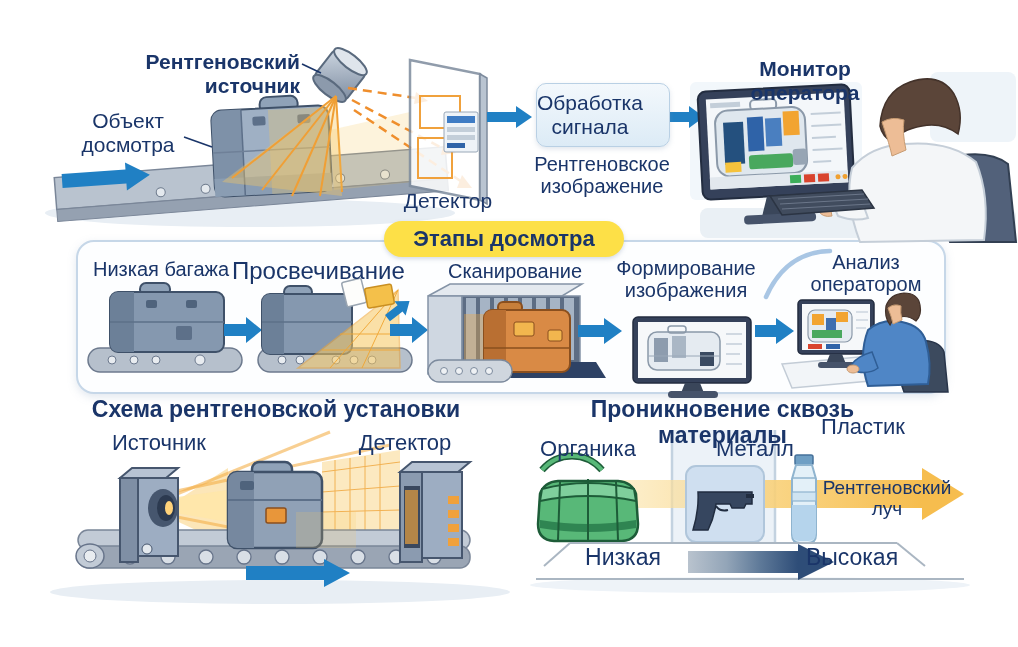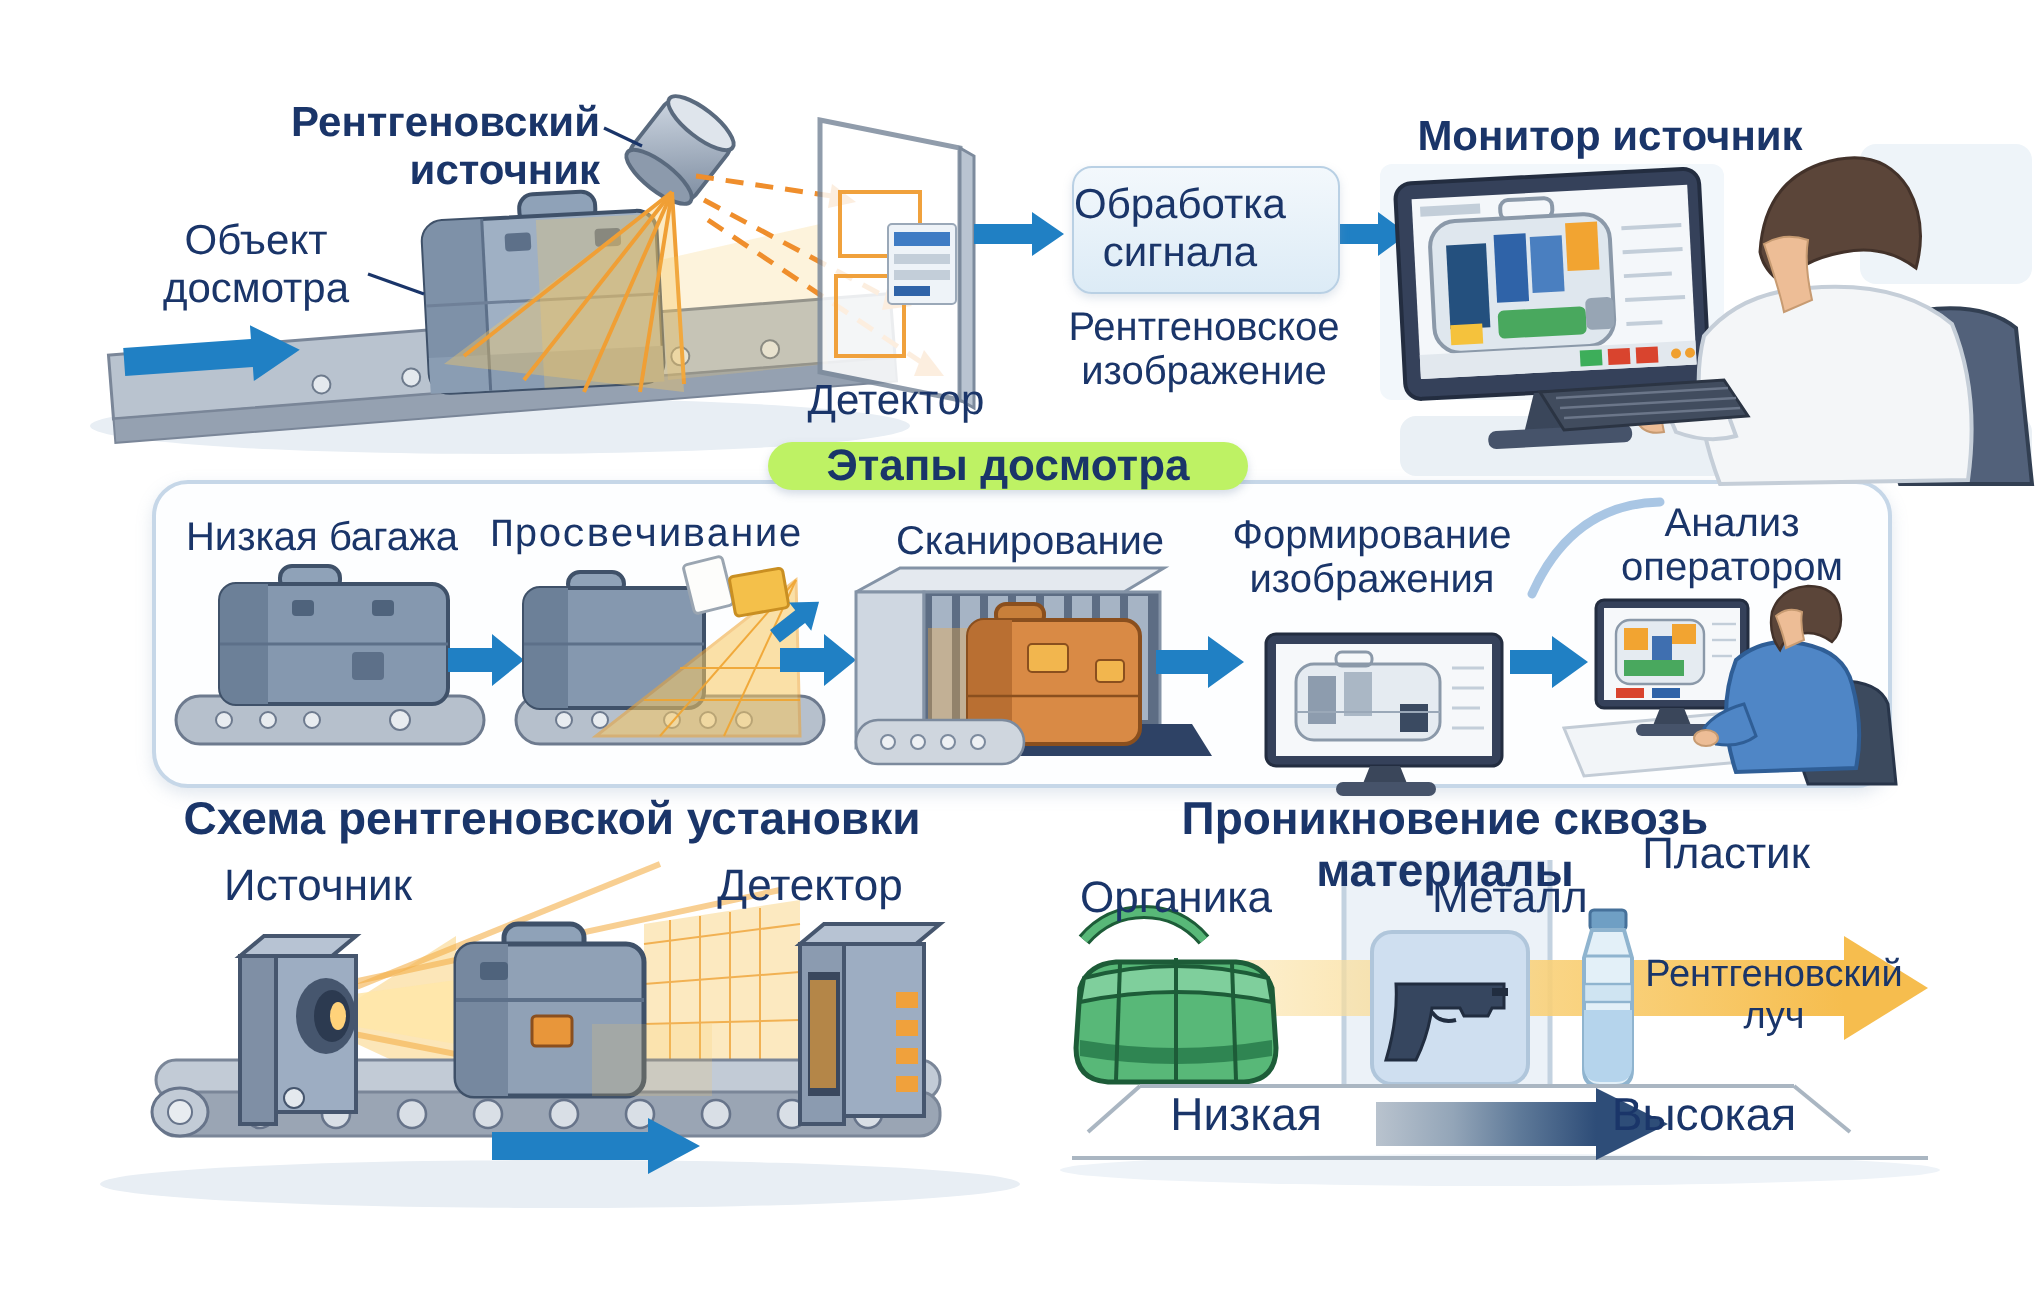--- a/index.html
+++ b/index.html
@@ -6,22 +6,22 @@
   #canvas{position:relative;width:1018px;height:647px;background:#ffffff;overflow:hidden;
           font-family:"Liberation Sans","DejaVu Sans",sans-serif;color:#1a3569;}
   #art{position:absolute;left:0;top:0;z-index:1;}
   .txt{position:absolute;z-index:3;white-space:pre-line;line-height:1.12;color:#1a3569;}
   .c{text-align:center;} .r{text-align:right;}
   .b{font-weight:bold;}
   .panel{position:absolute;z-index:2;}
   #stages-band{left:76px;top:240px;width:866px;height:150px;border:2px solid #c6d7e8;
                border-radius:18px;background:#fdfeff;z-index:0;
                box-shadow:0 3px 8px rgba(140,165,190,.25);}
-  #stages-pill{left:384px;top:221px;width:240px;height:24px;border-radius:19px;
-               background:#bef264;display:flex;align-items:center;justify-content:center;
+  #stages-pill{left:384px;top:221px;width:240px;height:36px;border-radius:19px;
+               background:#fde047;display:flex;align-items:center;justify-content:center;
                font-weight:bold;font-size:22px;box-shadow:0 2px 4px rgba(120,140,170,.3);}
   #processing-box{left:536px;top:83px;width:132px;height:62px;border:1.5px solid #b9d0e4;
                   border-radius:10px;background:linear-gradient(#f3f8fc,#dcebf6);
                   display:flex;align-items:center;justify-content:flex-start;text-align:center;
                   font-size:21px;white-space:pre-line;line-height:1.15;
                   box-shadow:0 2px 5px rgba(130,155,185,.25);}
 </style>
 </head>
 <body>
 
@@ -418,24 +418,24 @@
 сигнала</span>
   </div>
 
   <div class="txt b r" style="left:118px;top:50px;width:182px;font-size:21px;">Рентгеновский
 источник</div>
   <div class="txt c" style="left:72px;top:109px;width:112px;font-size:21px;">Объект
 досмотра</div>
   <div class="txt c" style="left:396px;top:189px;width:104px;font-size:21px;">Детектор</div>
   <div class="txt c" style="left:518px;top:153px;width:168px;font-size:20px;">Рентгеновское
 изображение</div>
-  <div class="txt b c" style="left:705px;top:57px;width:200px;font-size:21px;">Монитор источник</div>
+  <div class="txt b c" style="left:705px;top:57px;width:200px;font-size:21px;">Монитор оператора</div>
 
   <div class="txt c" style="left:82px;top:258px;width:158px;font-size:20px;">Низкая багажа</div>
-  <div class="txt c" style="left:244px;top:258px;width:158px;font-size:20px;font-family:Liberation Mono, monospace;">Просвечивание</div>
+  <div class="txt c" style="left:232px;top:258px;width:158px;font-size:24px;">Просвечивание</div>
   <div class="txt c" style="left:436px;top:260px;width:158px;font-size:20px;">Сканирование</div>
   <div class="txt c" style="left:606px;top:257px;width:160px;font-size:20px;">Формирование
 изображения</div>
   <div class="txt c" style="left:800px;top:251px;width:132px;font-size:20px;">Анализ
 оператором</div>
 
   <div class="txt b c" style="left:90px;top:397px;width:372px;font-size:23px;">Схема рентгеновской установки</div>
   <div class="txt c" style="left:94px;top:431px;width:130px;font-size:22px;">Источник</div>
   <div class="txt c" style="left:345px;top:431px;width:120px;font-size:22px;">Детектор</div>
 

